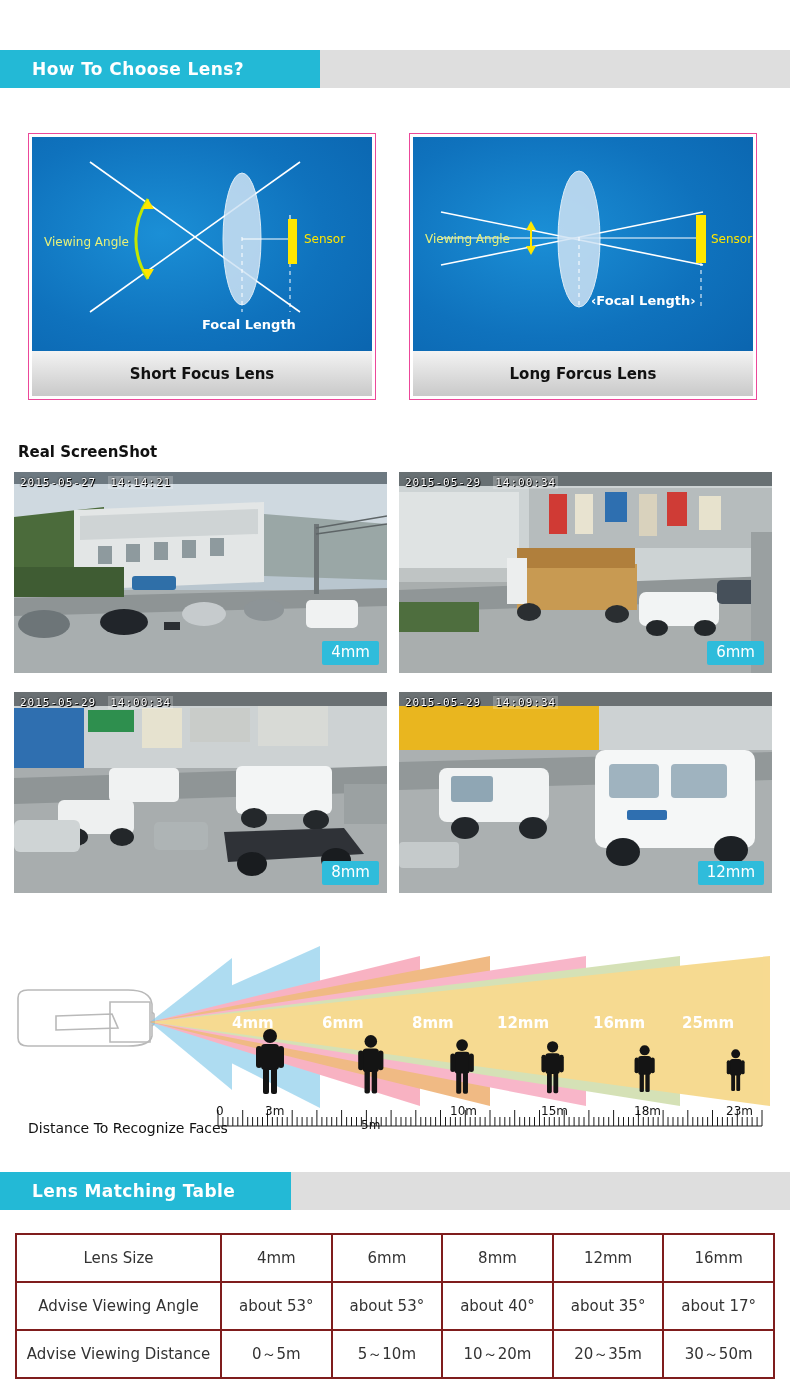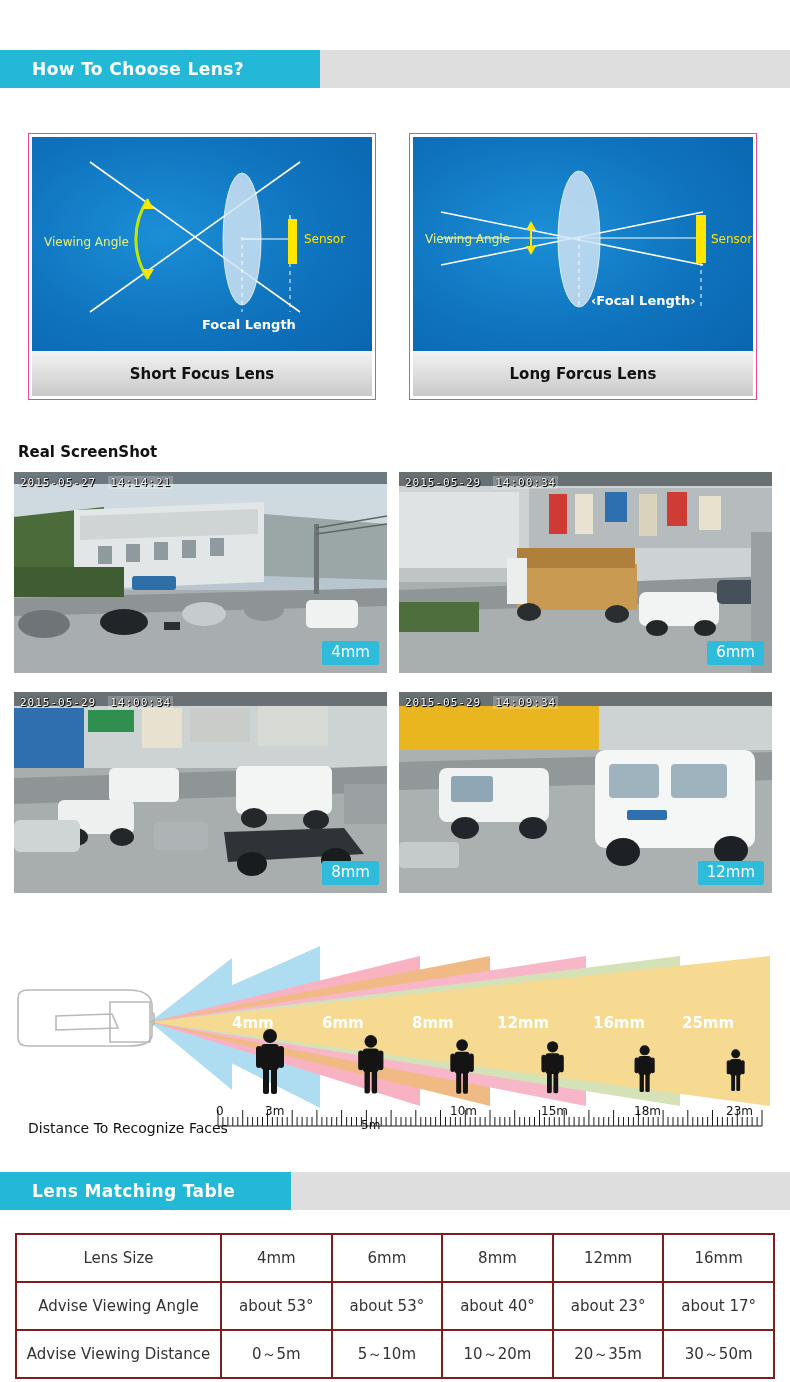--- a/index.html
+++ b/index.html
@@ -452,21 +452,21 @@
       <td>6mm</td>
       <td>8mm</td>
       <td>12mm</td>
       <td>16mm</td>
     </tr>
     <tr>
       <td class="rowhead">Advise Viewing Angle</td>
       <td>about 53°</td>
       <td>about 53°</td>
       <td>about 40°</td>
-      <td>about 23°</td>
+      <td>about 35°</td>
       <td>about 17°</td>
     </tr>
     <tr>
       <td class="rowhead">Advise Viewing Distance</td>
       <td>0～5m</td>
       <td>5～10m</td>
       <td>10～20m</td>
       <td>20～35m</td>
       <td>30～50m</td>
     </tr>

